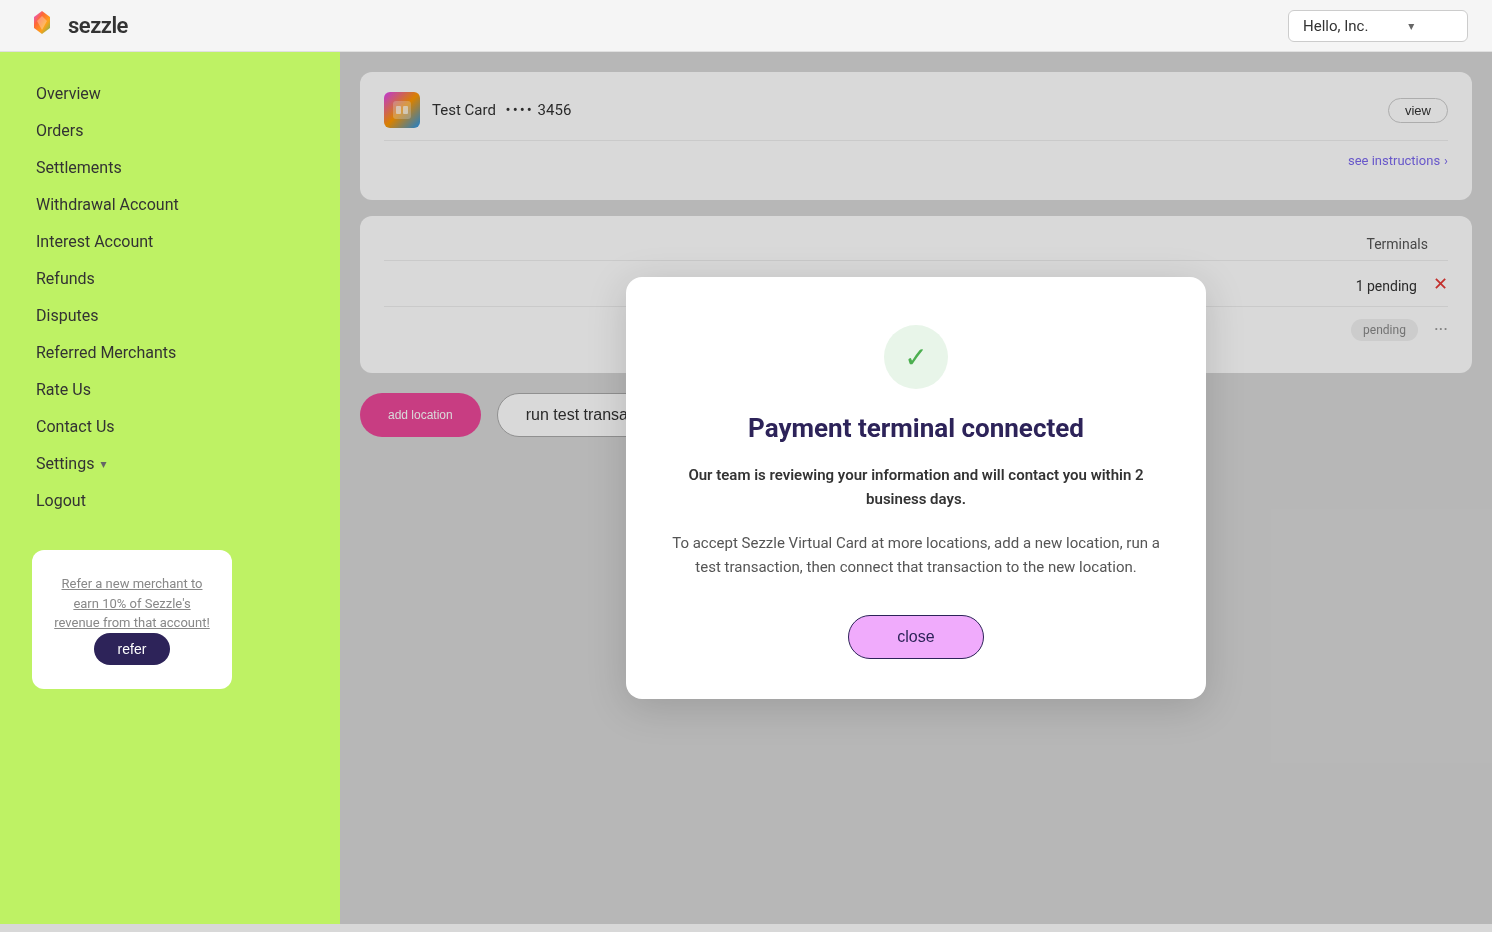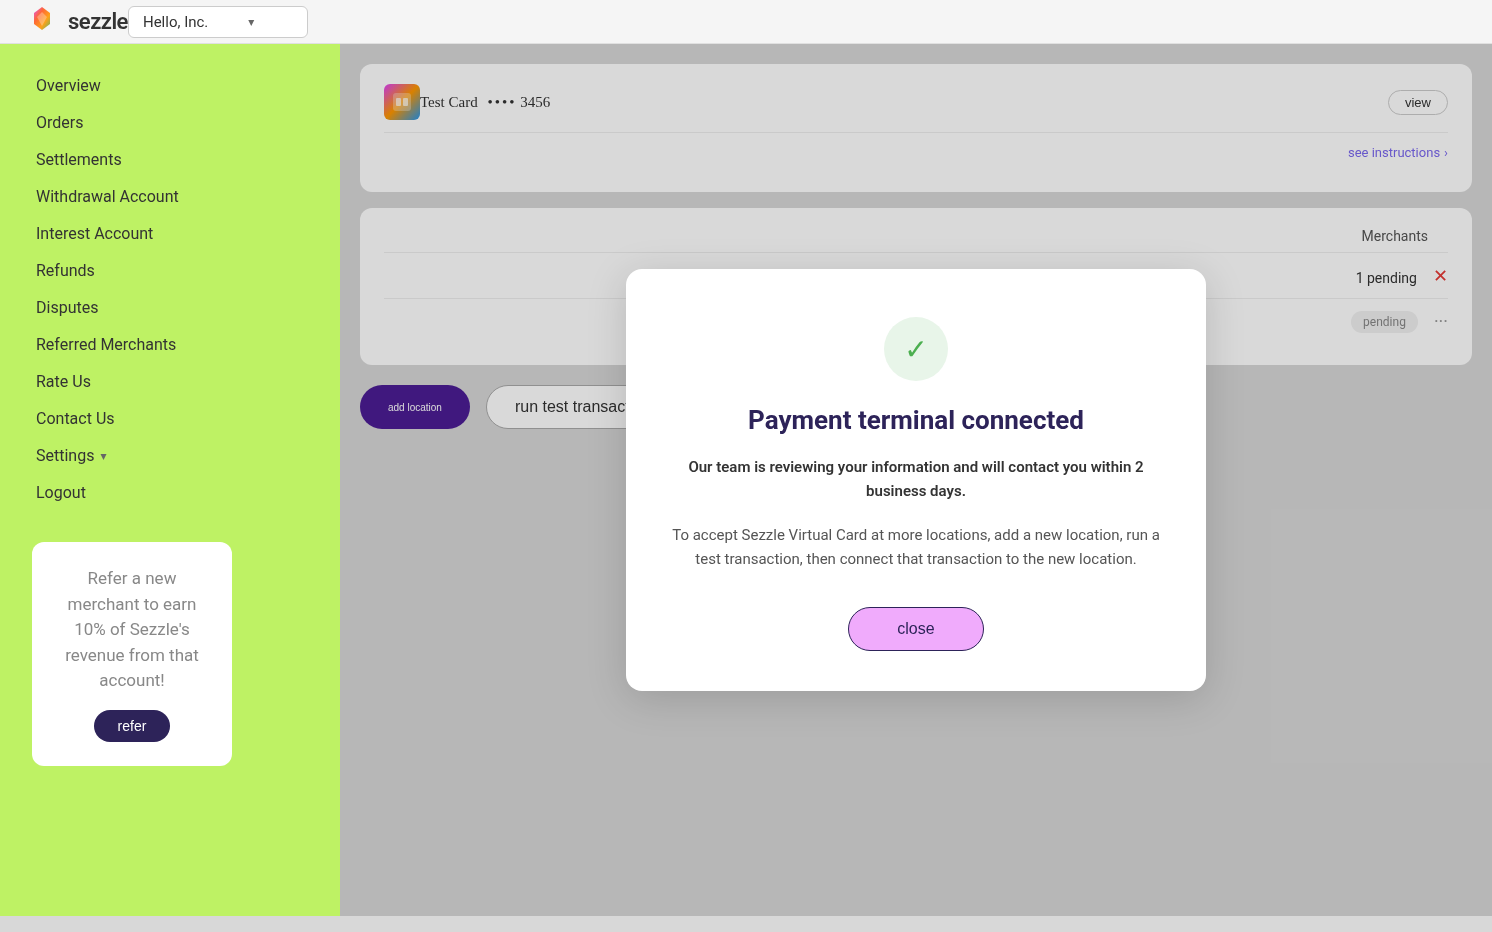--- a/index.html
+++ b/index.html
@@ -8,24 +8,24 @@
       background-color: #d8d8d8;
       width: 1492px;
       height: 932px;
       overflow: hidden;
       position: relative;
     }
 
     
     .header {
       background-color: #f5f5f5;
-      height: 44px;
-      display: flex;
-      align-items: center;
-      justify-content: flex-start;
+      height: 52px;
+      display: flex;
+      align-items: center;
+      justify-content: space-between;
       padding: 0 24px;
       border-bottom: 1px solid #e0e0e0;
       position: relative;
       z-index: 10;
     }
     .logo-area {
       display: flex;
       align-items: center;
       gap: 8px;
     }
@@ -92,24 +92,24 @@
     .refer-card {
       margin-top: 32px;
       background: white;
       border-radius: 12px;
       padding: 24px 20px;
       width: 200px;
       text-align: center;
       margin-left: 8px;
     }
     .refer-card-text {
-      font-size: 17px;
+      font-size: 13px;
       color: #888;
       line-height: 1.5;
-      margin-bottom: 16px;
+      text-decoration: underline;
     }
     .refer-btn {
       background: #2d2359;
       color: white;
       border: none;
       border-radius: 20px;
       padding: 8px 24px;
       font-size: 14px;
       cursor: pointer;
     }
@@ -132,22 +132,21 @@
 
     .card-row {
       display: flex;
       align-items: center;
       justify-content: space-between;
     }
 
     .test-card-info {
       display: flex;
       align-items: center;
-      gap: 0;
-      font-family: Liberation Serif, serif;
+      gap: 12px;
     }
 
     .card-chip-icon {
       width: 36px;
       height: 36px;
       background: linear-gradient(135deg, #e040fb, #ff9800, #2196f3);
       border-radius: 6px;
       display: flex;
       align-items: center;
       justify-content: center;
@@ -234,26 +233,26 @@
     }
 
     
     .bottom-buttons {
       display: flex;
       gap: 16px;
       margin-top: 20px;
     }
 
     .add-location-btn {
-      background: #4c1d95;
+      background: #ec4899;
       color: white;
       border: none;
       border-radius: 24px;
       padding: 8px 28px;
-      font-size: 10px;
+      font-size: 12px;
       cursor: pointer;
     }
 
     .run-test-btn {
       background: white;
       color: #333;
       border: 1.5px solid #aaa;
       border-radius: 24px;
       padding: 12px 28px;
       font-size: 16px;
@@ -440,21 +439,21 @@
 
       <div class="see-instructions-row">
         <span class="see-instructions-link">
           <span>see instructions</span>
           <span style="font-size:13px;">›</span>
         </span>
       </div>
     </div>
 
     <div class="content-card terminals-section">
-      <div class="terminals-header">Merchants</div>
+      <div class="terminals-header">Terminals</div>
       <div class="terminal-row">
         <span class="pending-count">1 pending</span>
         <span class="x-btn">✕</span>
       </div>
       <div style="display:flex; justify-content:flex-end; align-items:flex-start; gap:16px; padding:12px 0;">
         <span class="pending-badge">pending</span>
         <span class="more-btn">···</span>
       </div>
     </div>
 

